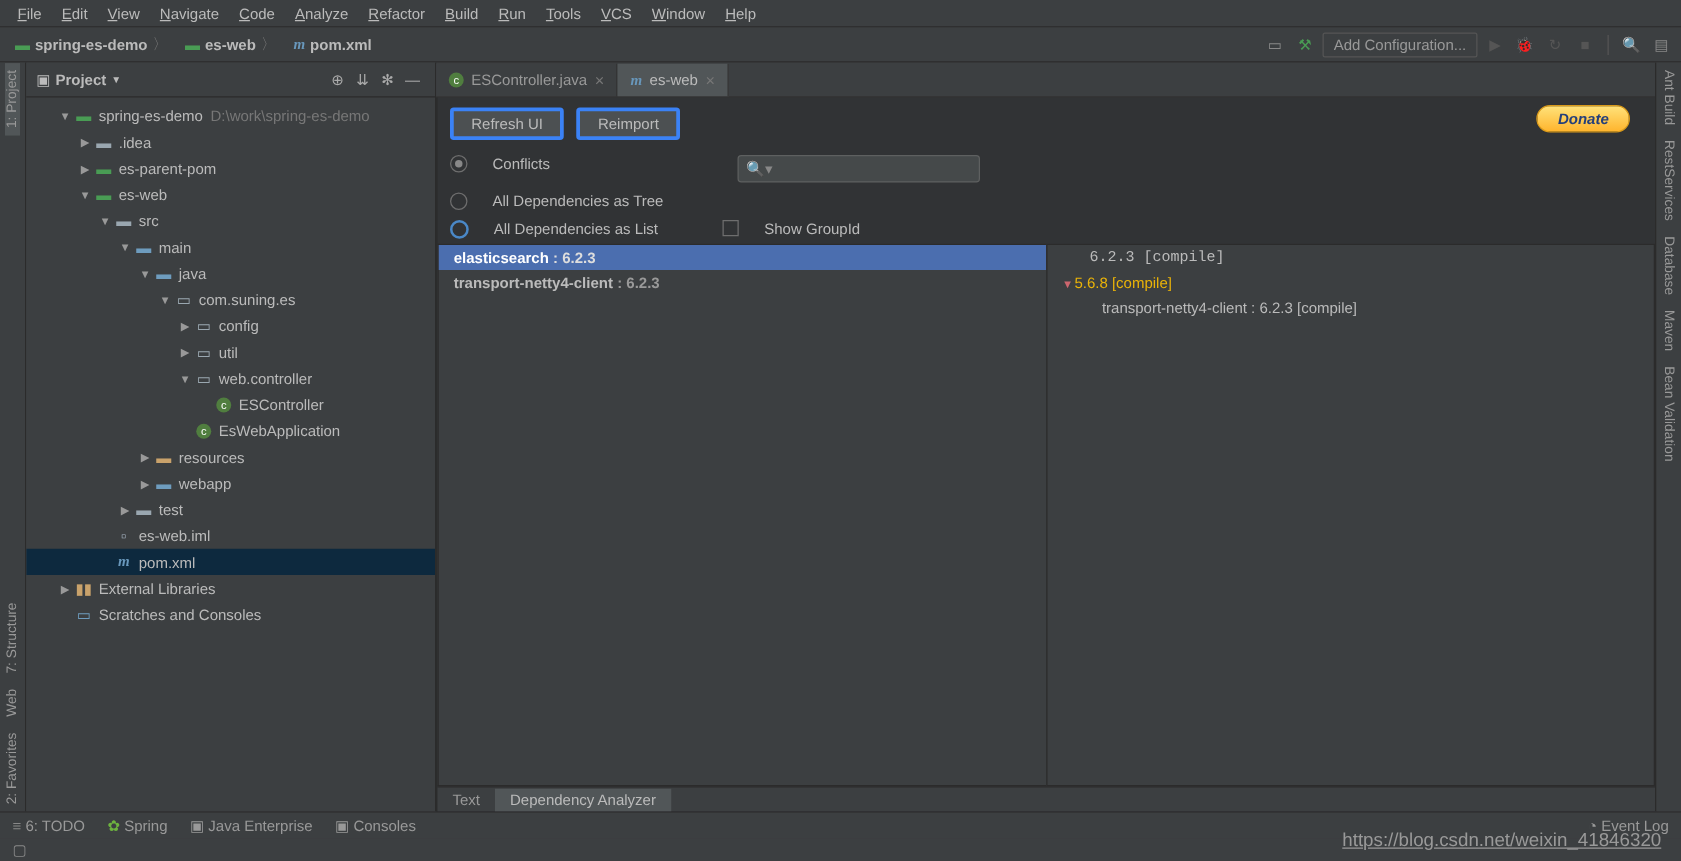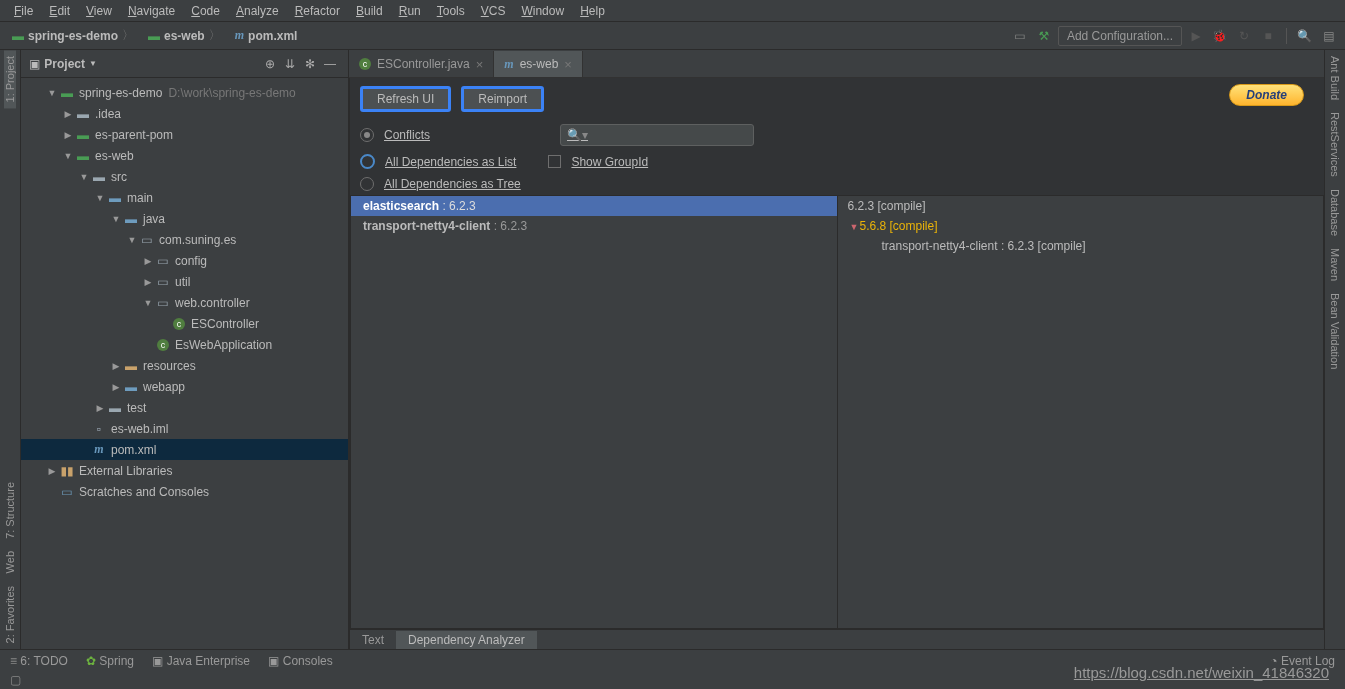--- a/index.html
+++ b/index.html
@@ -39,33 +39,33 @@
 .class-icon { width: 12px; height: 12px; border-radius: 50%; background: #507e3f; color: white; display: inline-flex; align-items: center; justify-content: center; font-size: 9px; }
 .editor { flex: 1; display: flex; flex-direction: column; background: #2b2b2b; }
 .tabs { height: 28px; display: flex; align-items: flex-end; background: #3c3f41; border-bottom: 1px solid #323232; }
 .tab { height: 26px; padding: 0 10px; display: flex; align-items: center; gap: 6px; border-right: 1px solid #323232; background: #3c3f41; color: #999; cursor: pointer; }
 .tab.active { background: #515658; color: #bbb; }
 .tab .close { color: #777; font-size: 13px; }
 .editor-body { flex: 1; background: #313335; display: flex; flex-direction: column; border-left: 1px solid #2b2b2b; position: relative; }
 .toolbar-row { padding: 8px 10px; display: flex; align-items: center; gap: 10px; }
 .btn { background: #4c5052; border: 3px solid #3b82f6; color: #bbb; padding: 3px 14px; border-radius: 3px; cursor: pointer; }
 .donate { position: absolute; top: 6px; right: 20px; background: linear-gradient(#ffe27a,#ffb52e); border: 1px solid #d99a1a; border-radius: 12px; padding: 3px 16px; color: #253f7a; font-weight: bold; font-style: italic; cursor: pointer; }
-.radio-row { padding: 4px 10px; display: flex; align-items: center; gap: 10px; text-decoration: underline; }
+.radio-row { padding: 4px 10px; display: flex; gap: 20px; }
 .radio { width: 14px; height: 14px; border-radius: 50%; border: 1px solid #6e6e6e; display: inline-flex; align-items: center; justify-content: center; }
 .radio.checked::after { content:""; width:6px; height:6px; border-radius:50%; background:#888; }
 .radio.big-ring { border: 2px solid #4a88c7; width: 15px; height: 15px;}
 .checkbox { width: 13px; height: 13px; border: 1px solid #6e6e6e; }
 .search-box { background: #45494a; border: 1px solid #5e6060; height: 22px; width: 194px; display: flex; align-items: center; padding: 0 6px; color: #888; border-radius: 3px; }
 .dep-panes { flex: 1; display: flex; }
 .dep-left { flex: 1; background: #3c3f41; border: 1px solid #2b2b2b; border-right: none; }
 .dep-right { flex: 1; background: #3c3f41; border: 1px solid #2b2b2b; }
 .dep-item { padding: 3px 12px; }
 .dep-item.selected { background: #4b6eaf; color: #fff; }
 .dep-item .bold { font-weight: bold; }
-.dep-item .dim { color: #999; }
+.dep-item .dim { color: #999; font-weight: bold; }
 .dep-item.selected .dim { color: #ddd; }
 .dep-r-item { padding: 3px 12px; }
 .dep-r-item .red { color: #eab308; }
 .dep-r-item .tri { display:inline-block; width:10px; color:#cc666e; font-size:9px; }
 .bottom-tabs { height: 20px; display: flex; align-items: center; background: #3c3f41; border-top: 1px solid #2b2b2b; }
 .bottom-tab { padding: 2px 12px; color: #999; cursor: pointer; }
 .bottom-tab.active { background: #515658; color: #bbb; }
 .statusbar { height: 22px; background: #3c3f41; border-top: 1px solid #2b2b2b; display: flex; align-items: center; padding: 0 10px; gap: 18px; color: #999; }
 .statusbar .right { margin-left: auto; display: flex; gap: 14px; }
 .footer-line { height: 18px; background: #3c3f41; display: flex; align-items: center; padding: 0 10px; }
@@ -307,37 +307,37 @@
       <div class="donate">Donate</div>
       <div class="radio-row">
         <span class="radio checked"></span>
         <span>Conflicts</span>
         <span style="width:110px;"></span>
         <div class="search-box">
             <span>🔍▾</span>
           </div>
       </div>
       <div class="radio-row">
+        <span class="radio"></span>
+        <span>All Dependencies as Tree</span>
+      </div>
+      <div class="radio-row">
         <span class="radio big-ring"></span>
         <span>All Dependencies as List</span>
         <span style="width:12px;"></span>
         <span class="checkbox"></span>
         <span>Show GroupId</span>
-      </div>
-      <div class="radio-row">
-        <span class="radio"></span>
-        <span>All Dependencies as Tree</span>
       </div>
       <div class="dep-panes">
         <div class="dep-left" id="dep-left">
             <div class="dep-item selected"><span class="bold">elasticsearch</span> <span class="dim">: 6.2.3</span></div>
             <div class="dep-item"><span class="bold">transport-netty4-client</span> <span class="dim">: 6.2.3</span></div>
           </div>
         <div class="dep-right" id="dep-right">
-            <div class="dep-r-item" style="padding-left: 0;"><span class="tri"></span>6.2.3 [compile]</div>
+            <div class="dep-r-item" style="padding-left: 24px; font-family: Liberation Mono, monospace;"><span class="tri"></span>6.2.3 [compile]</div>
             <div class="dep-r-item" style="padding-left: 12px;"><span class="tri">▼</span><span class="red">5.6.8 [compile]</span></div>
             <div class="dep-r-item" style="padding-left: 34px;"><span class="tri"></span><span class="bold">transport-netty4-client</span> : 6.2.3 [compile]</div>
           </div>
       </div>
       <div class="bottom-tabs" id="bottom-tabs">
           <div class="bottom-tab">Text</div>
           <div class="bottom-tab active">Dependency Analyzer</div>
         </div>
     </div>
   </div>

